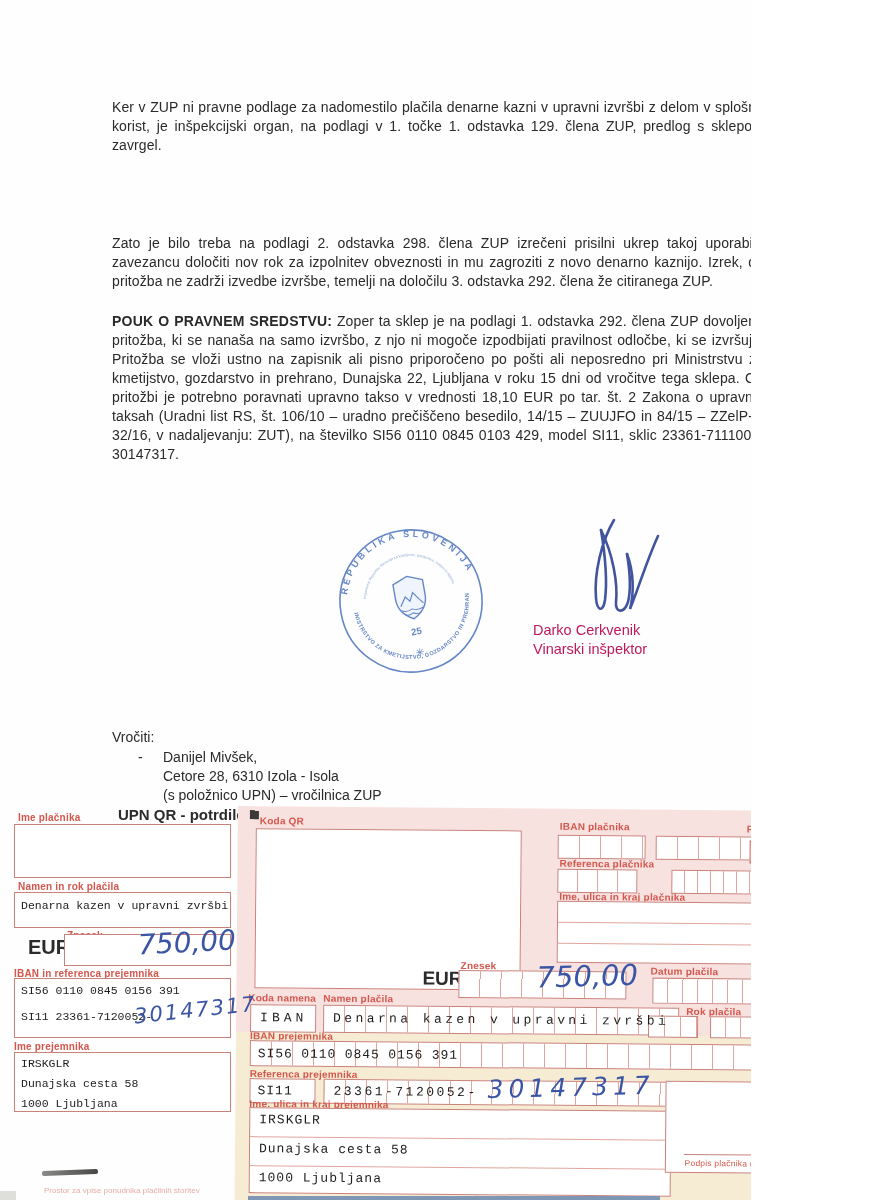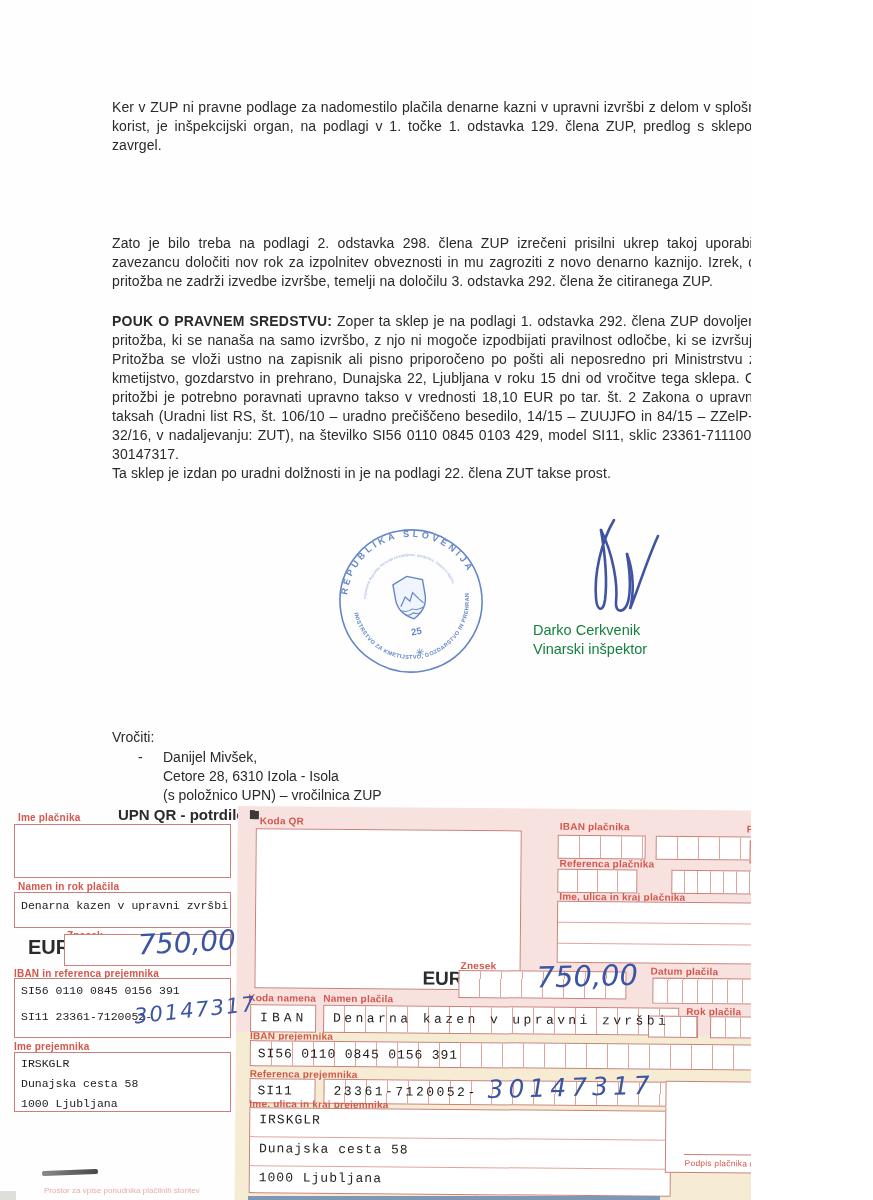--- a/index.html
+++ b/index.html
@@ -4,21 +4,21 @@
 <style>
   html,body{margin:0;padding:0;background:#ffffff;}
   .page{position:relative;width:751px;height:1200px;background:#fefefe;overflow:hidden;
         font-family:"Liberation Sans","DejaVu Sans",sans-serif;color:#262626;}
   .abs{position:absolute;}
   
   .para{position:absolute;left:112px;width:652px;font-size:14px;line-height:19px;
         text-align:justify;color:#2a2a2a;letter-spacing:.1px;}
   .para b{letter-spacing:.2px;}
   .deliv{position:absolute;font-size:14px;line-height:19px;color:#2a2a2a;}
-  .names{position:absolute;font-size:14.5px;line-height:19px;color:#15803d;}
+  .names{position:absolute;font-size:14.5px;line-height:19px;color:#be185d;}
   
   .stamp{position:absolute;left:336px;top:526px;width:150px;height:150px;
          transform:rotate(-10deg);opacity:.85;}
   
   .lbl{position:absolute;font-size:10px;font-weight:700;color:#d4574d;letter-spacing:.2px;white-space:nowrap;}
   .box{position:absolute;background:#fff;border:1.2px solid #c9817a;box-sizing:border-box;}
   .cells{position:absolute;background:#fff;border:1.1px solid #c9817a;box-sizing:border-box;--p:22px;}
   .cells::before{content:"";position:absolute;inset:0;
     background:repeating-linear-gradient(90deg,transparent 0 calc(var(--p) - 1px),#e0a59d calc(var(--p) - 1px) var(--p));}
   .p21{--p:21px}.p20{--p:20px}.p16{--p:16px}.p15{--p:15px}.p13{--p:13px}
@@ -48,21 +48,20 @@
   .corner-smudge{position:absolute;left:0;top:1191px;width:16px;height:9px;background:#d6d6d2;opacity:.8;}
 </style>
 </head>
 <body>
 
 <div class="page">
 
   <div class="para" style="top:98px;">Ker v ZUP ni pravne podlage za nadomestilo plačila denarne kazni v upravni izvršbi z delom v splošno korist, je inšpekcijski organ, na podlagi v 1. točke 1. odstavka 129. člena ZUP, predlog s sklepom zavrgel.</div>
   <div class="para" style="top:234px;">Zato je bilo treba na podlagi 2. odstavka 298. člena ZUP izrečeni prisilni ukrep takoj uporabiti, zavezancu določiti nov rok za izpolnitev obveznosti in mu zagroziti z novo denarno kaznijo. Izrek, da pritožba ne zadrži izvedbe izvršbe, temelji na določilu 3. odstavka 292. člena že citiranega ZUP.</div>
   <div class="para" style="top:312px;"><b>POUK O PRAVNEM SREDSTVU:</b><span> Zoper ta sklep je na podlagi 1. odstavka 292. člena ZUP dovoljena pritožba, ki se nanaša na samo izvršbo, z njo ni mogoče izpodbijati pravilnost odločbe, ki se izvršuje. Pritožba se vloži ustno na zapisnik ali pisno priporočeno po pošti ali neposredno pri Ministrstvu za kmetijstvo, gozdarstvo in prehrano, Dunajska 22, Ljubljana v roku 15 dni od vročitve tega sklepa. Ob pritožbi je potrebno poravnati upravno takso v vrednosti 18,10 EUR po tar. št. 2 Zakona o upravnih taksah (Uradni list RS, št. 106/10 – uradno prečiščeno besedilo, 14/15 – ZUUJFO in 84/15 – ZZelP-J, 32/16, v nadaljevanju: ZUT), na številko SI56 0110 0845 0103 429, model SI11, sklic 23361-7111002-30147317.</span></div>
-  <div class="para" style="top:464px;">Ta sklep je izdan po uradni dolžnosti in je na podlagi 22. člena ZUT takse prost.</div>
 
   <div class="stamp">
     <svg width="150" height="150" viewBox="0 0 150 150">
       <g fill="none" stroke="#4a72bd" stroke-width="1.6">
         <circle cx="75" cy="75" r="71"></circle>
       </g>
       <defs>
         <path id="arcTop" d="M 11,75 A 64,64 0 0 1 139,75"></path>
         <path id="arcBottom" d="M 17,75 A 58,58 0 0 0 133,75"></path>
         <path id="arcInner" d="M 30,75 A 45,45 0 0 1 120,75"></path>

